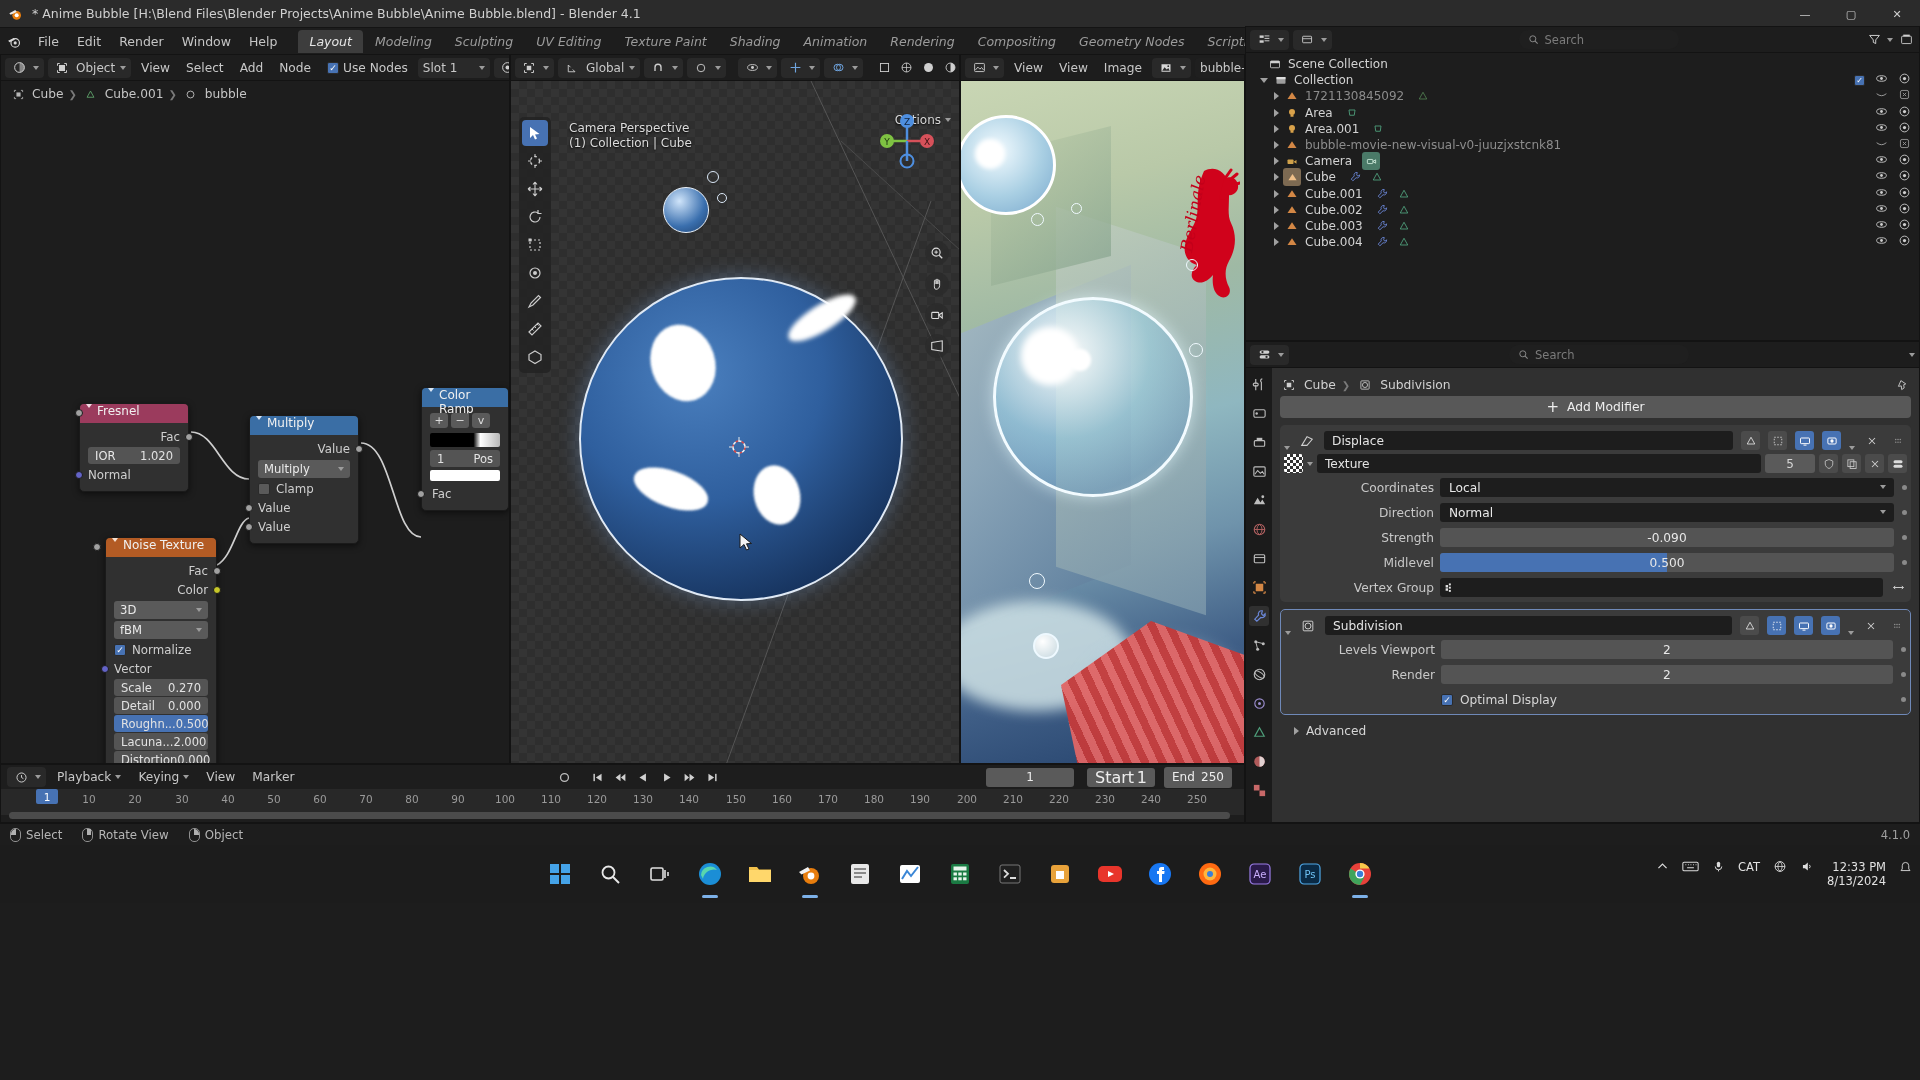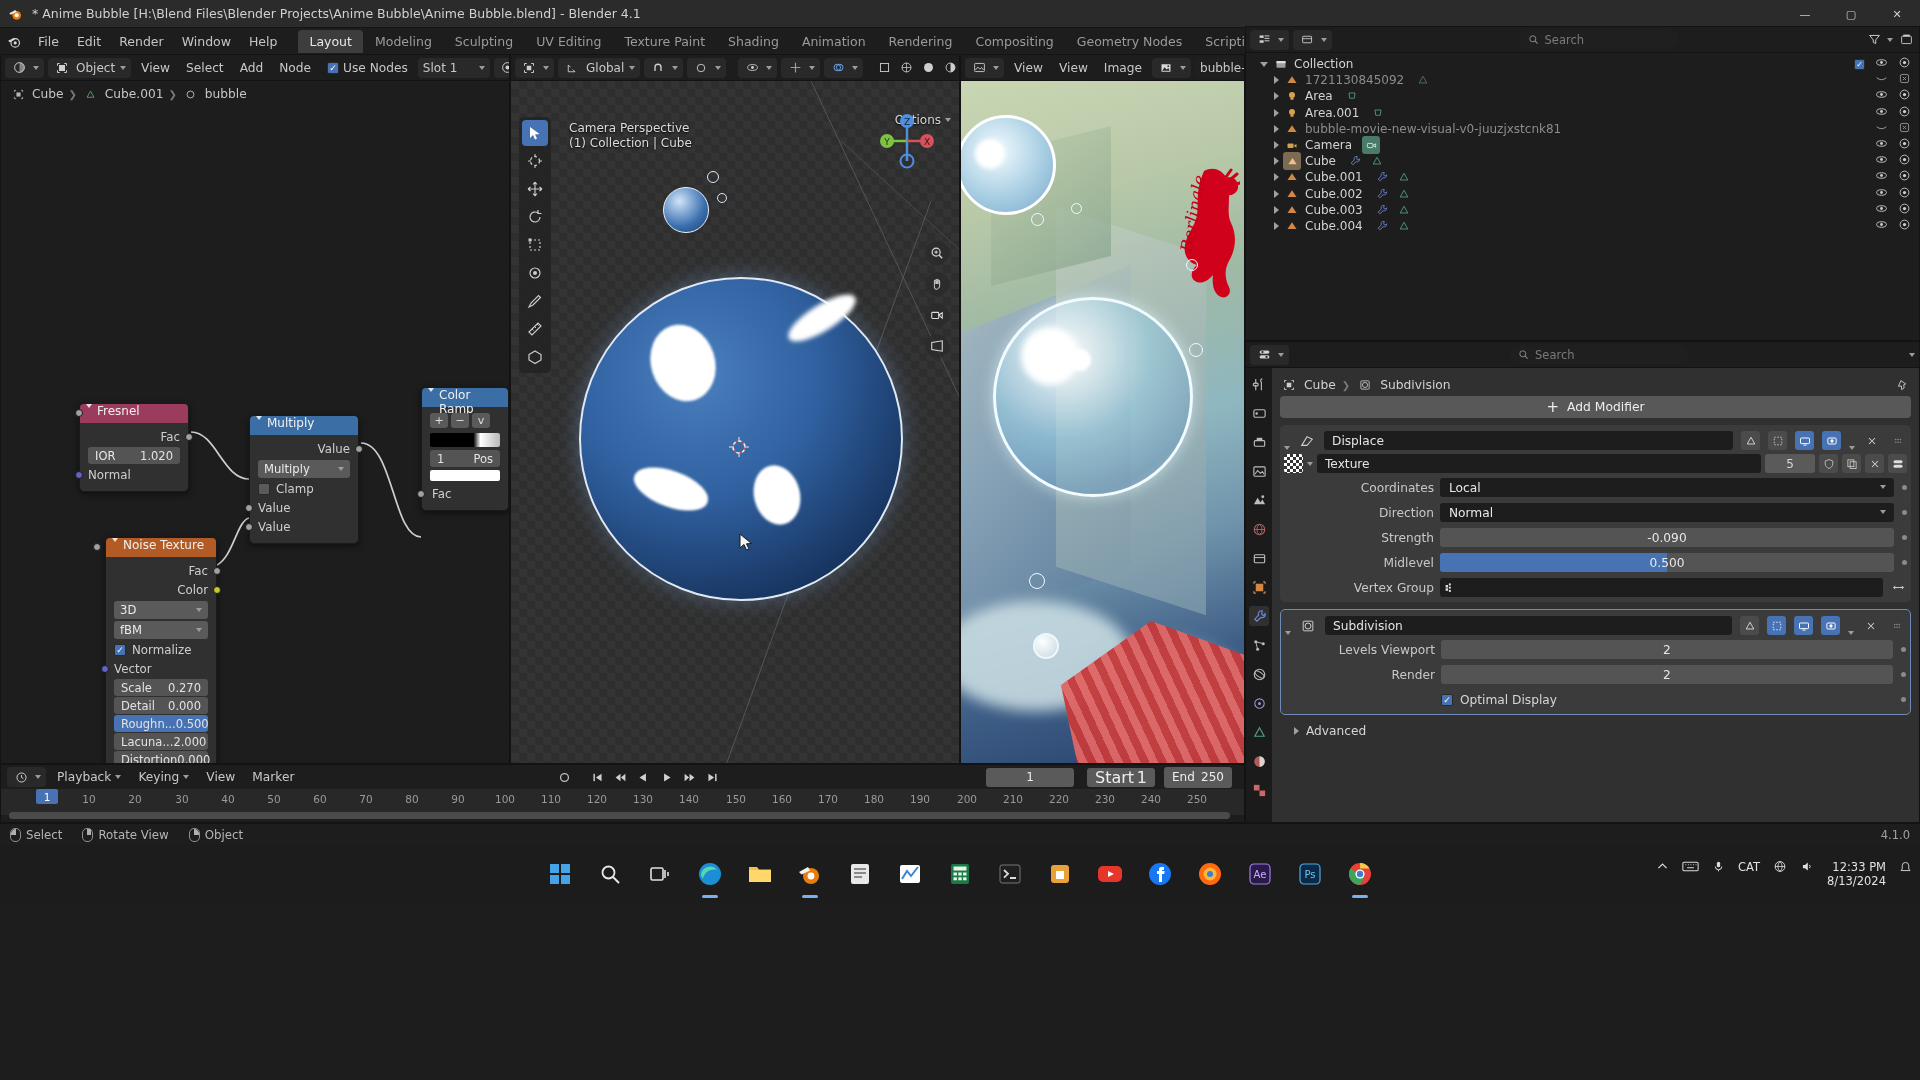--- a/index.html
+++ b/index.html
@@ -24,21 +24,21 @@
   .winbtn { width:46px;height:28px;display:flex;align-items:center;justify-content:center;color:#cfcfcf;font-size:11px; }
 
   
   .topbar {
     height:26px; background:#1d1d1d; display:flex; align-items:center;
     padding-left:6px; gap:0px; position:relative;
   }
   .blender-icon-sm { width:17px;height:17px;margin-right:6px;flex:none; }
   .menu-item { padding:3px 9px; font-size:12.5px; color:#c5c5c5; border-radius:3px; cursor:default; white-space:nowrap;}
   .wstabs { display:flex; align-items:center; margin-left:12px; gap:1px; }
-  .wstab { padding:4px 11px; font-size:12.5px; color:#9b9b9b; border-radius:4px 4px 0 0; white-space:nowrap;}
+  .wstab { padding:4px 11px; font-size:12.5px; color:#9b9b9b; border-radius:4px 4px 0 0; white-space:nowrap;font-style:italic;}
   .wstab.active { background:#3d3d3d; color:#e6e6e6; }
   .wstab-plus { padding:4px 8px; color:#9b9b9b; font-size:14px; }
   .topbar-right { position:absolute; right:4px; top:2px; display:flex; align-items:center; gap:3px; }
 
   .pill { background:#292929; border:1px solid #161616; border-radius:4px; height:20px;
           display:flex; align-items:center; padding:0 5px; gap:4px; font-size:12px; color:#c9c9c9; }
   .pill.dark { background:#1f1f1f; }
   .pill .lbl { white-space:nowrap; }
   .chev { width:0;height:0;border-left:3.5px solid transparent;border-right:3.5px solid transparent;border-top:4px solid #9c9c9c; }
   .icobox { width:18px;height:18px;display:inline-flex;align-items:center;justify-content:center;flex:none; }
@@ -802,20 +802,30 @@
       <span class="chev"></span>
       <div class="icobox">
         <svg width="13" height="13" viewBox="0 0 16 16">
             <rect x="2" y="4" width="12" height="9" rx="1" fill="none" stroke="#cfcfcf" stroke-width="1.1"></rect>
             <rect x="4" y="2" width="8" height="2" fill="#cfcfcf"></rect>
           </svg>
       </div>
     </div>
 
     <div style="padding:3px 0">
+      <div class="outl-row">
+        <span style="width:12px"></span>
+        <span class="icobox">
+          <svg width="12" height="12" viewBox="0 0 16 16">
+              <rect x="2" y="4" width="12" height="9" rx="1" fill="none" stroke="#cfcfcf" stroke-width="1.1"></rect>
+              <rect x="2" y="4" width="12" height="3" fill="#cfcfcf"></rect>
+            </svg>
+        </span>
+        <span class="name">Scene Collection</span>
+      </div>
 
       <div class="outl-row" style="padding-left:14px">
         <span class="tri down"></span>
         <span class="icobox">
           <svg width="12" height="12" viewBox="0 0 16 16">
               <rect x="2" y="4" width="12" height="9" rx="1" fill="#9d9d9d"></rect>
               <rect x="2" y="4" width="12" height="3" fill="#dcdcdc"></rect>
             </svg>
         </span>
         <span class="name">Collection</span>

